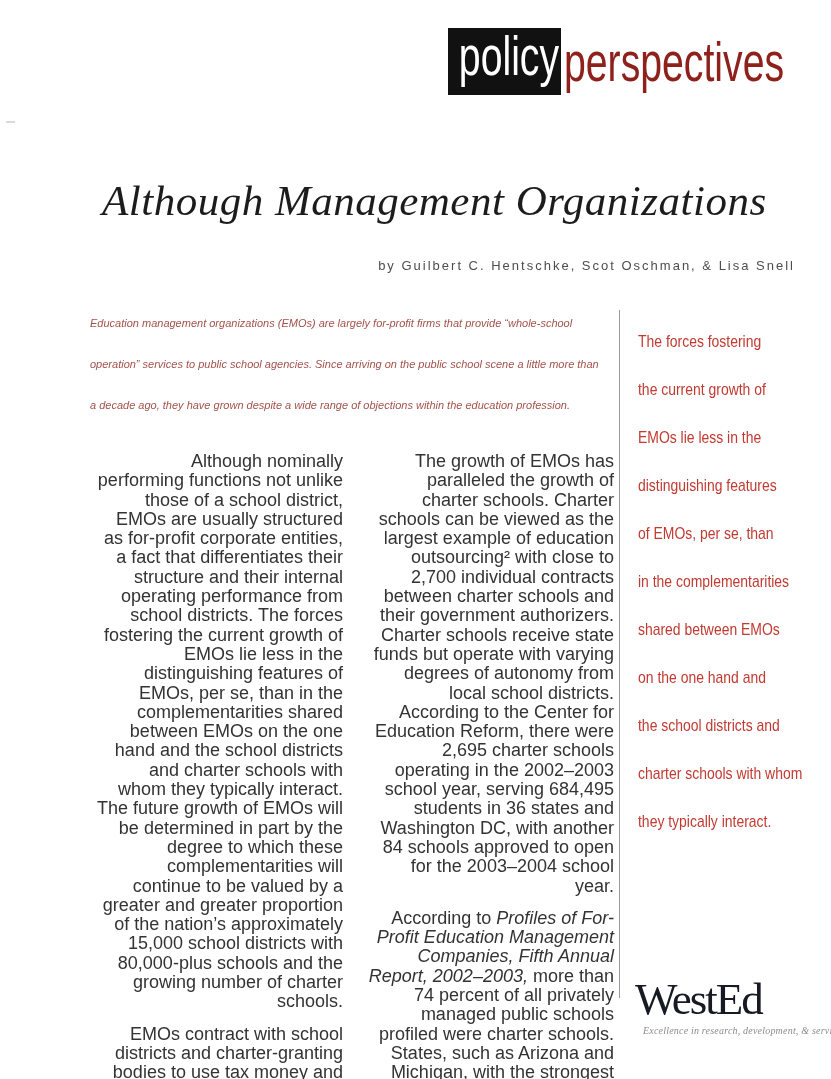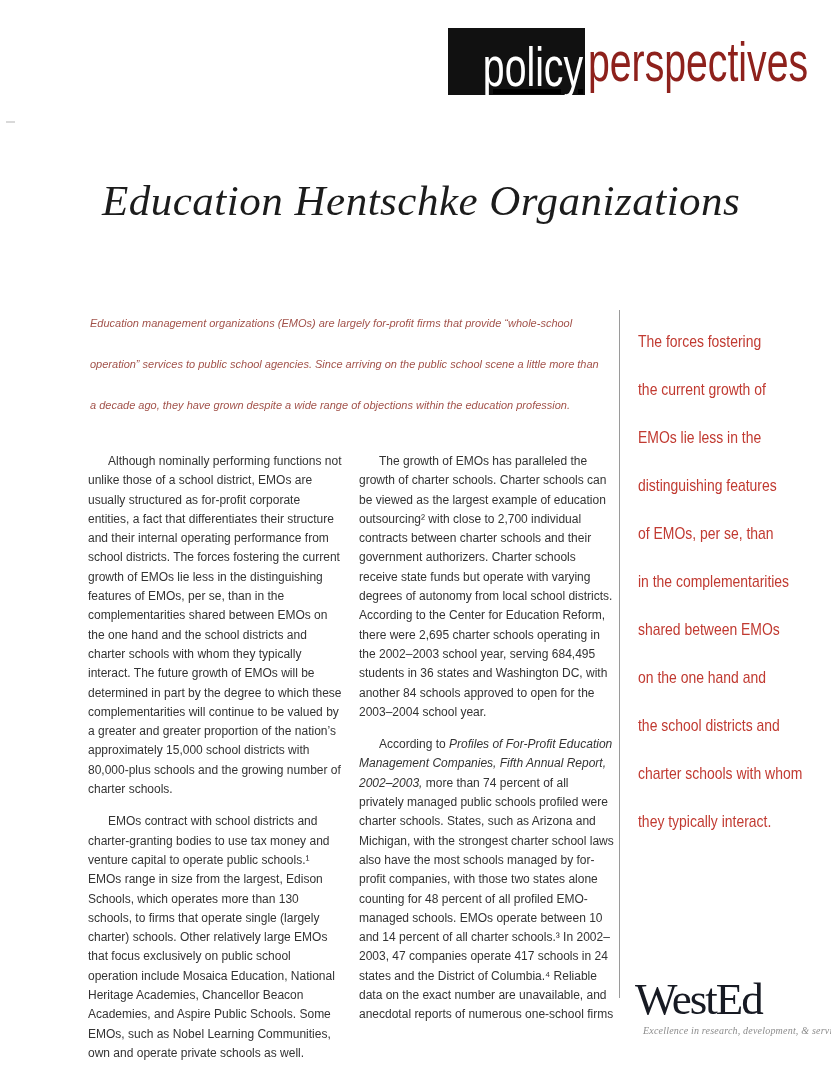--- a/index.html
+++ b/index.html
@@ -5,22 +5,22 @@
   html,body { margin:0; padding:0; background:#ffffff; }
   .page {
     position:relative; width:831px; height:1079px; background:var(--page-bg,#ffffff);
     overflow:hidden; font-family:"Liberation Sans", sans-serif;
   }
   .scan-artifact { position:absolute; left:6px; top:121px; width:9px; height:2px; background:#d9d9d9; }
 
   
   .masthead { position:absolute; left:448px; top:28px; height:67px; display:flex; align-items:center; }
   .masthead-box {
-    width:137px; height:67px; background:var(--masthead-box,#111111);
-    display:flex; align-items:flex-end; justify-content:flex-end; flex:none;text-decoration:underline;
+    width:113px; height:67px; background:var(--masthead-box,#111111);
+    display:flex; align-items:flex-start; justify-content:flex-end; flex:none;
   }
   .masthead-policy {
     color:#ffffff; font-size:56px; line-height:1; display:inline-block; flex:none;
     transform:scaleX(0.70); transform-origin:right center; padding-right:3px; white-space:nowrap;
   }
   .masthead-perspectives {
     color:var(--masthead-red,#8e211c); font-size:56px; line-height:1; display:inline-block;
     transform:scaleX(0.70); transform-origin:left center; margin-left:3px; white-space:nowrap;
   }
 
@@ -43,21 +43,21 @@
   
   .intro {
     position:absolute; left:90px; top:303px; width:516px; margin:0;
     font-family:Liberation Sans, sans-serif; font-style:italic; font-size:11px;
     line-height:41px; color:var(--intro-red,#a2524a);
   }
 
   
   .columns { position:absolute; left:88px; top:452px; width:526px; display:flex; gap:16px; }
   .col { width:255px; }
-  .body-p { margin:0 0 13px 0; font-size:12px; line-height:19.3px; color:var(--body-text,#333333); }
+  .body-p { margin:0 0 13px 8px; font-size:18px; line-height:19.3px; color:var(--body-text,#333333);text-align:right; }
   .indent { text-indent:20px; }
   .body-p i { font-style:italic; }
 
   
   .rule { position:absolute; left:619px; top:310px; width:1px; height:688px; background:var(--divider-gray,#9a9a9a); }
 
   
   .pullquote {
     position:absolute; left:638px; top:318px; color:var(--pullquote-red,#c13a31);
     font-size:17px; line-height:48px; transform:scaleX(0.82); transform-origin:left top;
@@ -84,22 +84,23 @@
   <div class="scan-artifact"></div>
 
   <header class="masthead">
     <div class="masthead-box">
       <span class="masthead-policy">policy</span>
     </div>
     <span class="masthead-perspectives">perspectives</span>
   </header>
 
 
-  <h1 class="title">Education Hentschke Organizations</h1>
+  <h1 class="title">Although Management Organizations</h1>
 
+  <div class="byline">by Guilbert C. Hentschke, Scot Oschman, &amp; Lisa Snell</div>
 
   <p class="intro">Education management organizations (EMOs) are largely for-profit firms that provide “whole-school operation” services to public school agencies. Since arriving on the public school scene a little more than a decade ago, they have grown despite a wide range of objections within the education profession.</p>
 
   <div class="columns">
     <div class="col">
       <p class="body-p indent">Although nominally performing functions not unlike those of a school district, EMOs are usually structured as for-profit corporate entities, a fact that differentiates their structure and their internal operating performance from school districts. The forces fostering the current growth of EMOs lie less in the distinguishing features of EMOs, per se, than in the complementarities shared between EMOs on the one hand and the school districts and charter schools with whom they typically interact. The future growth of EMOs will be determined in part by the degree to which these complementarities will continue to be valued by a greater and greater proportion of the nation’s approximately 15,000 school districts with 80,000-plus schools and the growing number of charter schools.</p>
       <p class="body-p indent">EMOs contract with school districts and charter-granting bodies to use tax money and venture capital to operate public schools.¹ EMOs range in size from the largest, Edison Schools, which operates more than 130 schools, to firms that operate single (largely charter) schools. Other relatively large EMOs that focus exclusively on public school operation include Mosaica Education, National Heritage Academies, Chancellor Beacon Academies, and Aspire Public Schools. Some EMOs, such as Nobel Learning Communities, own and operate private schools as well.</p>
     </div>
     <div class="col">
       <p class="body-p indent">The growth of EMOs has paralleled the growth of charter schools. Charter schools can be viewed as the largest example of education outsourcing² with close to 2,700 individual contracts between charter schools and their government authorizers. Charter schools receive state funds but operate with varying degrees of autonomy from local school districts. According to the Center for Education Reform, there were 2,695 charter schools operating in the 2002–2003 school year, serving 684,495 students in 36 states and Washington DC, with another 84 schools approved to open for the 2003–2004 school year.</p>

